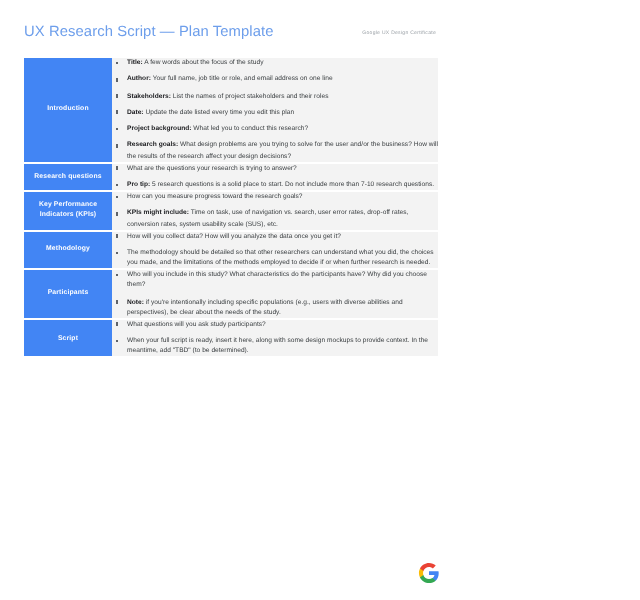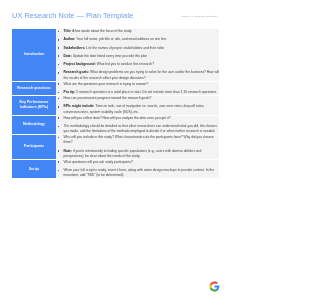--- a/index.html
+++ b/index.html
@@ -116,21 +116,21 @@
     width: 11px;
     height: 11px;
   }
 </style>
 </head>
 <body>
 
 <div class="page">
 
   <div class="header">
-    <div class="doc-title">UX Research Note — Plan Template</div>
+    <div class="doc-title">UX Research Script — Plan Template</div>
     <div class="cert-mark">Google UX Design Certificate</div>
   </div>
 
   <table class="plan-table">
     <tbody id="table-body">
         <tr>
           <td class="label-cell">
             <span class="label-text">Introduction</span>
           </td>
           <td class="content-cell">

